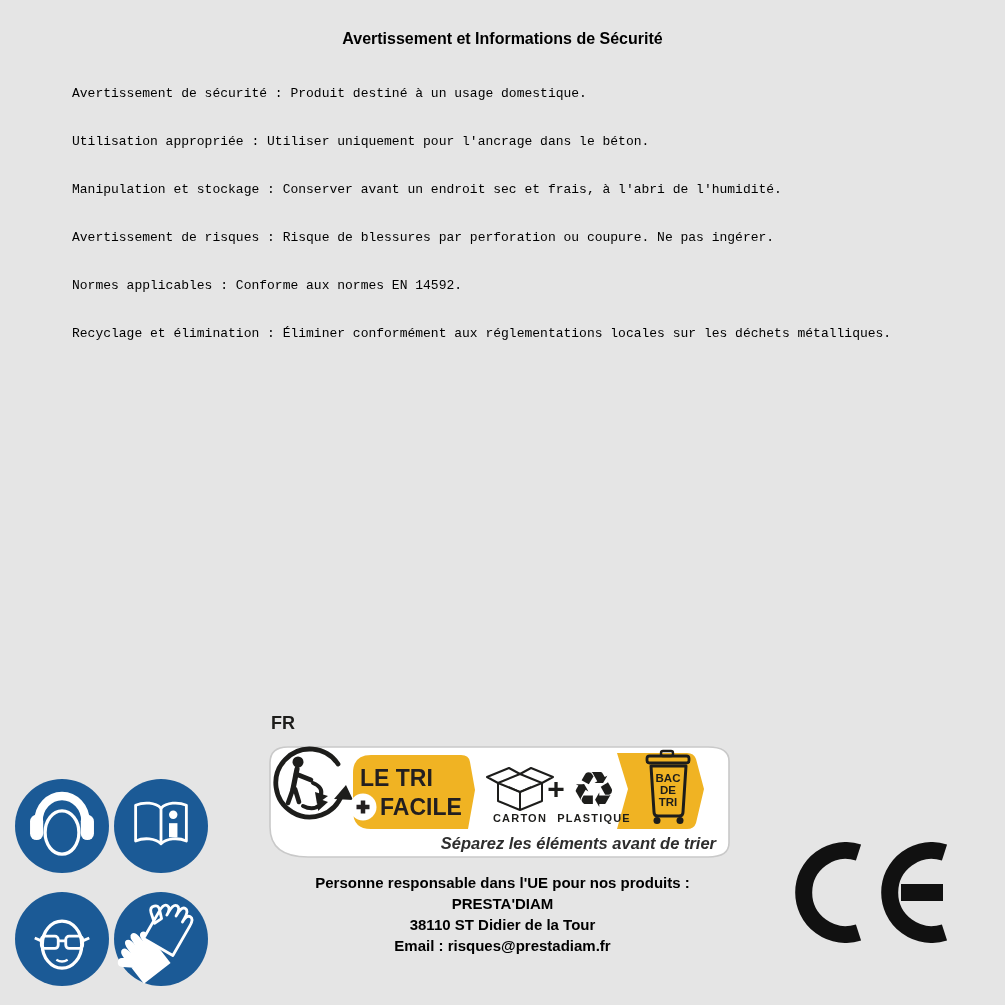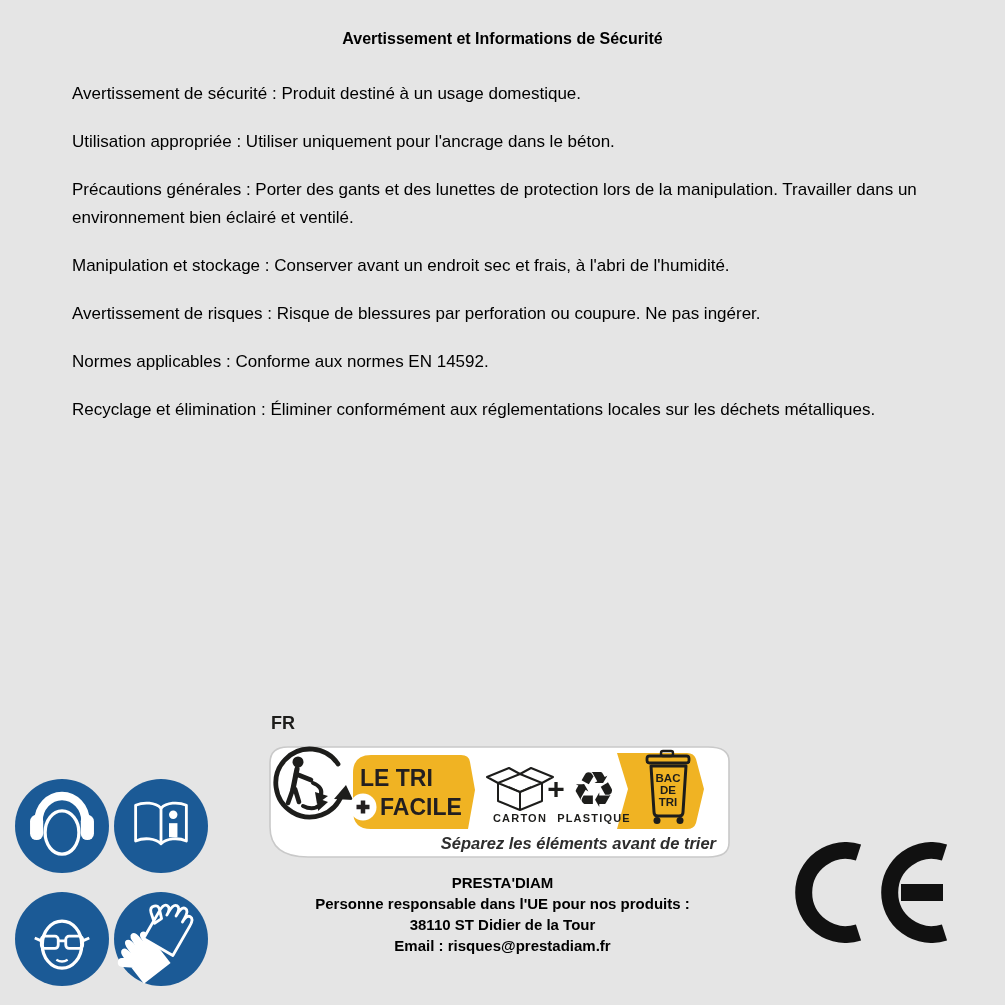--- a/index.html
+++ b/index.html
@@ -1,41 +1,40 @@
 <!DOCTYPE html>
 <html><head>
 <meta charset="utf-8">
 <style>
   html,body{margin:0;padding:0;background:#fff;}
   .page{position:relative;width:1005px;height:1005px;background:#e5e5e5;overflow:hidden;
         font-family:"Liberation Sans",sans-serif;color:#000;}
   .title{position:absolute;top:30px;left:0;width:100%;text-align:center;
          font-size:16px;font-weight:bold;}
-  .content{position:absolute;left:72px;top:80px;width:866px;font-size:17px;line-height:28px;}
+  .content{position:absolute;left:72px;top:80px;width:866px;font-size:13px;line-height:28px;font-family:Liberation Mono, monospace;}
   .content p{margin:0 0 20px 0;}
   .fr-label{position:absolute;left:271px;top:713px;font-size:18px;font-weight:bold;color:#1d1d1b;}
   .infotri{position:absolute;left:268px;top:745px;}
   .safety-icons{position:absolute;left:15px;top:779px;display:grid;
                 grid-template-columns:repeat(2,94px);grid-auto-rows:94px;column-gap:5px;row-gap:19px;}
   .address{position:absolute;left:0;top:872px;width:100%;text-align:center;
            font-size:15px;font-weight:bold;line-height:21px;}
   .ce{position:absolute;left:795px;top:842px;}
   .it-txt{font-family:"Liberation Sans",sans-serif;}
 </style>
 </head>
 <body>
 
 <div class="page">
 
   <div class="title">Avertissement et Informations de Sécurité</div>
 
   <div class="content">
     <p>Avertissement de sécurité : Produit destiné à un usage domestique.</p>
     <p>Utilisation appropriée : Utiliser uniquement pour l'ancrage dans le béton.</p>
-    <p>Précautions générales : Porter des gants et des lunettes de protection lors de la manipulation. Travailler dans un environnement bien éclairé et ventilé.</p>
     <p>Manipulation et stockage : Conserver avant un endroit sec et frais, à l'abri de l'humidité.</p>
     <p>Avertissement de risques : Risque de blessures par perforation ou coupure. Ne pas ingérer.</p>
     <p>Normes applicables : Conforme aux normes EN 14592.</p>
     <p>Recyclage et élimination : Éliminer conformément aux réglementations locales sur les déchets métalliques.</p>
   </div>
 
   <div class="safety-icons">
 
     <svg width="94" height="94" viewBox="0 0 100 100">
       <circle cx="50" cy="50" r="50" fill="#1B5A96"></circle>
@@ -126,22 +125,22 @@
       </g>
       <text class="it-txt" x="400" y="37" text-anchor="middle" font-size="11.5" font-weight="800" fill="#1d1d1b">BAC</text>
       <text class="it-txt" x="400" y="49" text-anchor="middle" font-size="11.5" font-weight="800" fill="#1d1d1b">DE</text>
       <text class="it-txt" x="400" y="61" text-anchor="middle" font-size="11.5" font-weight="800" fill="#1d1d1b">TRI</text>
 
       <text class="it-txt" x="448" y="104" text-anchor="end" font-size="16.5" font-style="italic" font-weight="600" fill="#2e2e2e">Séparez les éléments avant de trier</text>
     </svg>
   </div>
 
   <div class="address">
+    <div>Personne responsable dans l'UE pour nos produits :</div>
     <div>PRESTA'DIAM</div>
-    <div>Personne responsable dans l'UE pour nos produits :</div>
     <div>38110 ST Didier de la Tour</div>
     <div>Email : risques@prestadiam.fr</div>
   </div>
 
   <div class="ce">
     <svg width="152" height="101" viewBox="0 0 152 101" role="img" aria-label="CE">
       <path d="M63.5 10.5 A42 42 0 1 0 63.5 90.5" fill="none" stroke="#111" stroke-width="17"></path>
       <path d="M149.5 10.5 A42 42 0 1 0 149.5 90.5" fill="none" stroke="#111" stroke-width="17"></path>
       <rect x="106" y="42" width="42" height="17" fill="#111"></rect>
     </svg>

